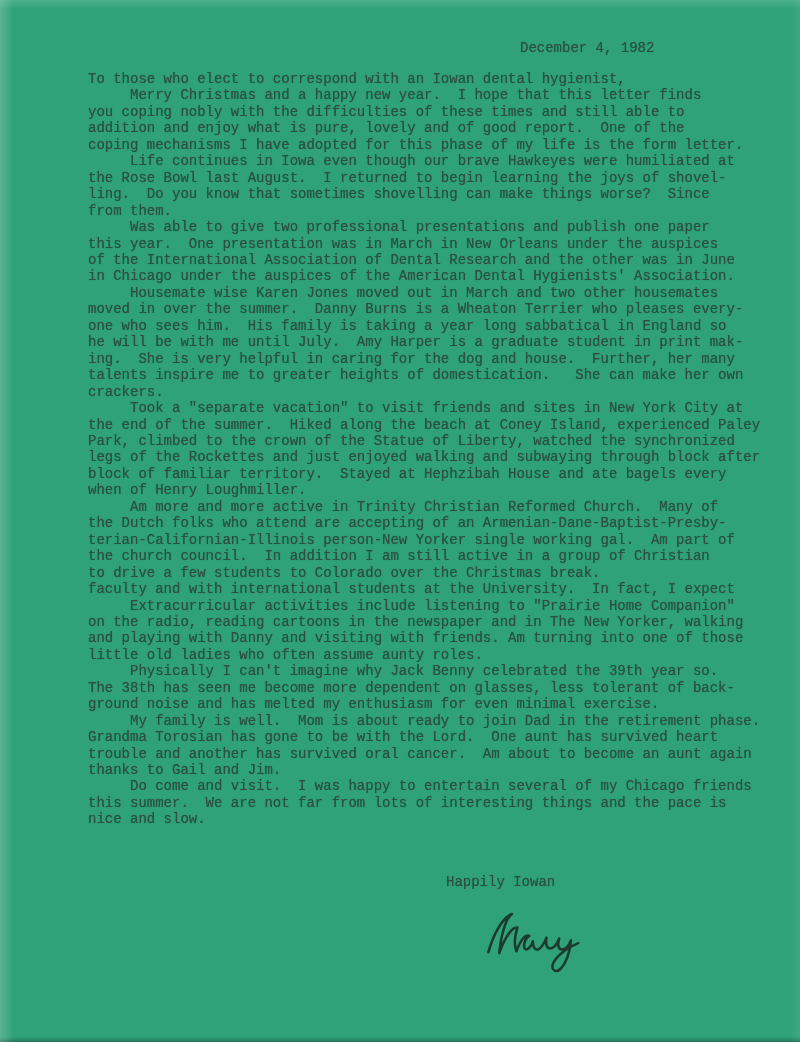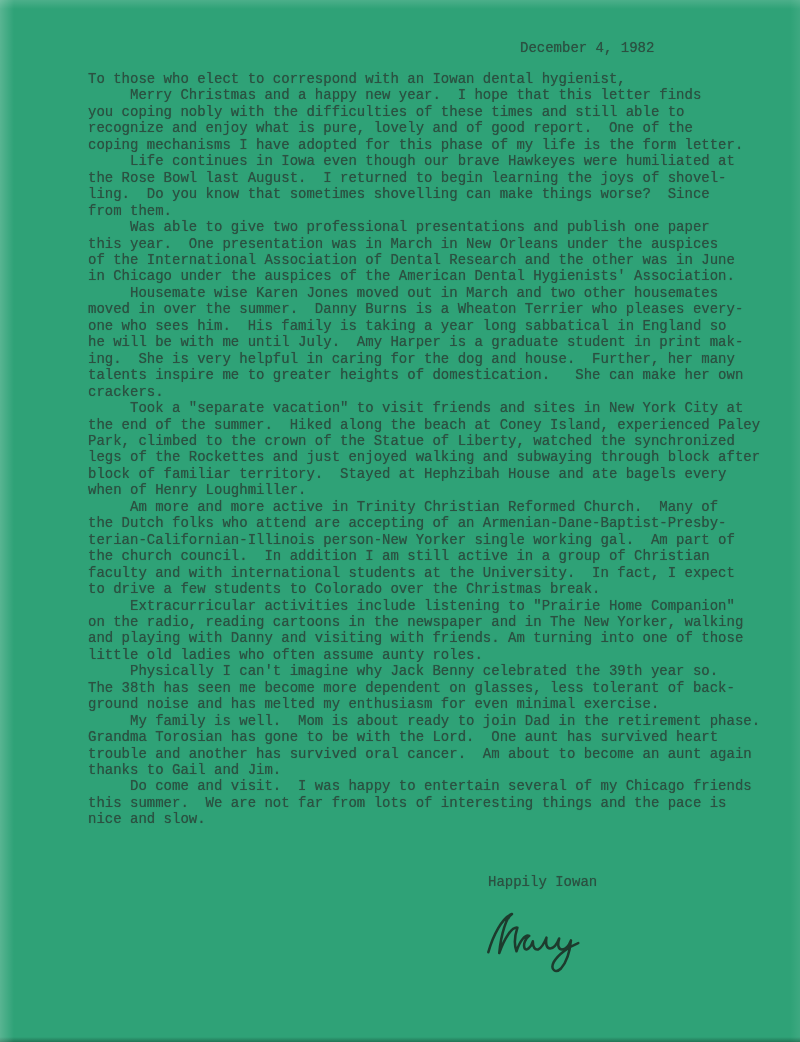--- a/index.html
+++ b/index.html
@@ -31,40 +31,40 @@
   .date{
     position:absolute;left:520px;top:40px;
     white-space:pre;
   }
   .body{
     position:absolute;left:88px;top:71px;right:20px;
   }
   .line{white-space:pre;}
   .u{text-underline-offset:2px;}
   .closing{
-    position:absolute;left:488px;top:874px;
+    position:absolute;left:446px;top:874px;
     white-space:pre;
   }
   .signature{
     position:absolute;left:482px;top:906px;width:118px;height:76px;
   }
   .signature svg{display:block;width:100%;height:100%;}
 </style>
 </head>
 <body>
 
 <div class="paper">
 
   <div class="date typewriter">December 4, 1982</div>
 
   <div class="body typewriter">
       <div class="line">To those who elect to correspond with an Iowan dental hygienist,</div>
       <div class="line">     Merry Christmas and a happy new year.  I hope that this letter finds</div>
       <div class="line">you coping nobly with the difficulties of these times and still able to</div>
-      <div class="line">recognize and enjoy what is pure, lovely and of good report.  One of the</div>
+      <div class="line">addition and enjoy what is pure, lovely and of good report.  One of the</div>
       <div class="line">coping mechanisms I have adopted for this phase of my life is the form letter.</div>
       <div class="line">     Life continues in Iowa even though our brave Hawkeyes were humiliated at</div>
       <div class="line">the Rose Bowl last August.  I returned to begin learning the joys of shovel-</div>
       <div class="line">ling.  Do you know that sometimes shovelling can make things worse?  Since</div>
       <div class="line">from them.</div>
       <div class="line">     Was able to give two professional presentations and publish one paper</div>
       <div class="line">this year.  One presentation was in March in New Orleans under the auspices</div>
       <div class="line">of the International Association of Dental Research and the other was in June</div>
       <div class="line">in Chicago under the auspices of the American Dental Hygienists' Association.</div>
       <div class="line">     Housemate wise Karen Jones moved out in March and two other housemates</div>
@@ -77,22 +77,22 @@
       <div class="line">     Took a "separate vacation" to visit friends and sites in New York City at</div>
       <div class="line">the end of the summer.  Hiked along the beach at Coney Island, experienced Paley</div>
       <div class="line">Park, climbed to the crown of the Statue of Liberty, watched the synchronized</div>
       <div class="line">legs of the Rockettes and just enjoyed walking and subwaying through block after</div>
       <div class="line">block of familiar territory.  Stayed at Hephzibah House and ate bagels every</div>
       <div class="line">when of Henry Loughmiller.</div>
       <div class="line">     Am more and more active in Trinity Christian Reformed Church.  Many of</div>
       <div class="line">the Dutch folks who attend are accepting of an Armenian-Dane-Baptist-Presby-</div>
       <div class="line">terian-Californian-Illinois person-New Yorker single working gal.  Am part of</div>
       <div class="line">the church council.  In addition I am still active in a group of Christian</div>
+      <div class="line">to drive a few students to Colorado over the Christmas break.</div>
       <div class="line">faculty and with international students at the University.  In fact, I expect</div>
-      <div class="line">to drive a few students to Colorado over the Christmas break.</div>
       <div class="line">     Extracurricular activities include listening to "Prairie Home Companion"</div>
       <div class="line">on the radio, reading cartoons in the newspaper and in <span class="u">The New Yorker</span>, walking</div>
       <div class="line">and playing with Danny and visiting with friends. Am turning into one of those</div>
       <div class="line">little old ladies who often assume aunty roles.</div>
       <div class="line">     Physically I can't imagine why Jack Benny celebrated the 39th year so.</div>
       <div class="line">The 38th has seen me become more dependent on glasses, less tolerant of back-</div>
       <div class="line">ground noise and has melted my enthusiasm for even minimal exercise.</div>
       <div class="line">     My family is well.  Mom is about ready to join Dad in the retirement phase.</div>
       <div class="line">Grandma Torosian has gone to be with the Lord.  One aunt has survived heart</div>
       <div class="line">trouble and another has survived oral cancer.  Am about to become an aunt again</div>

